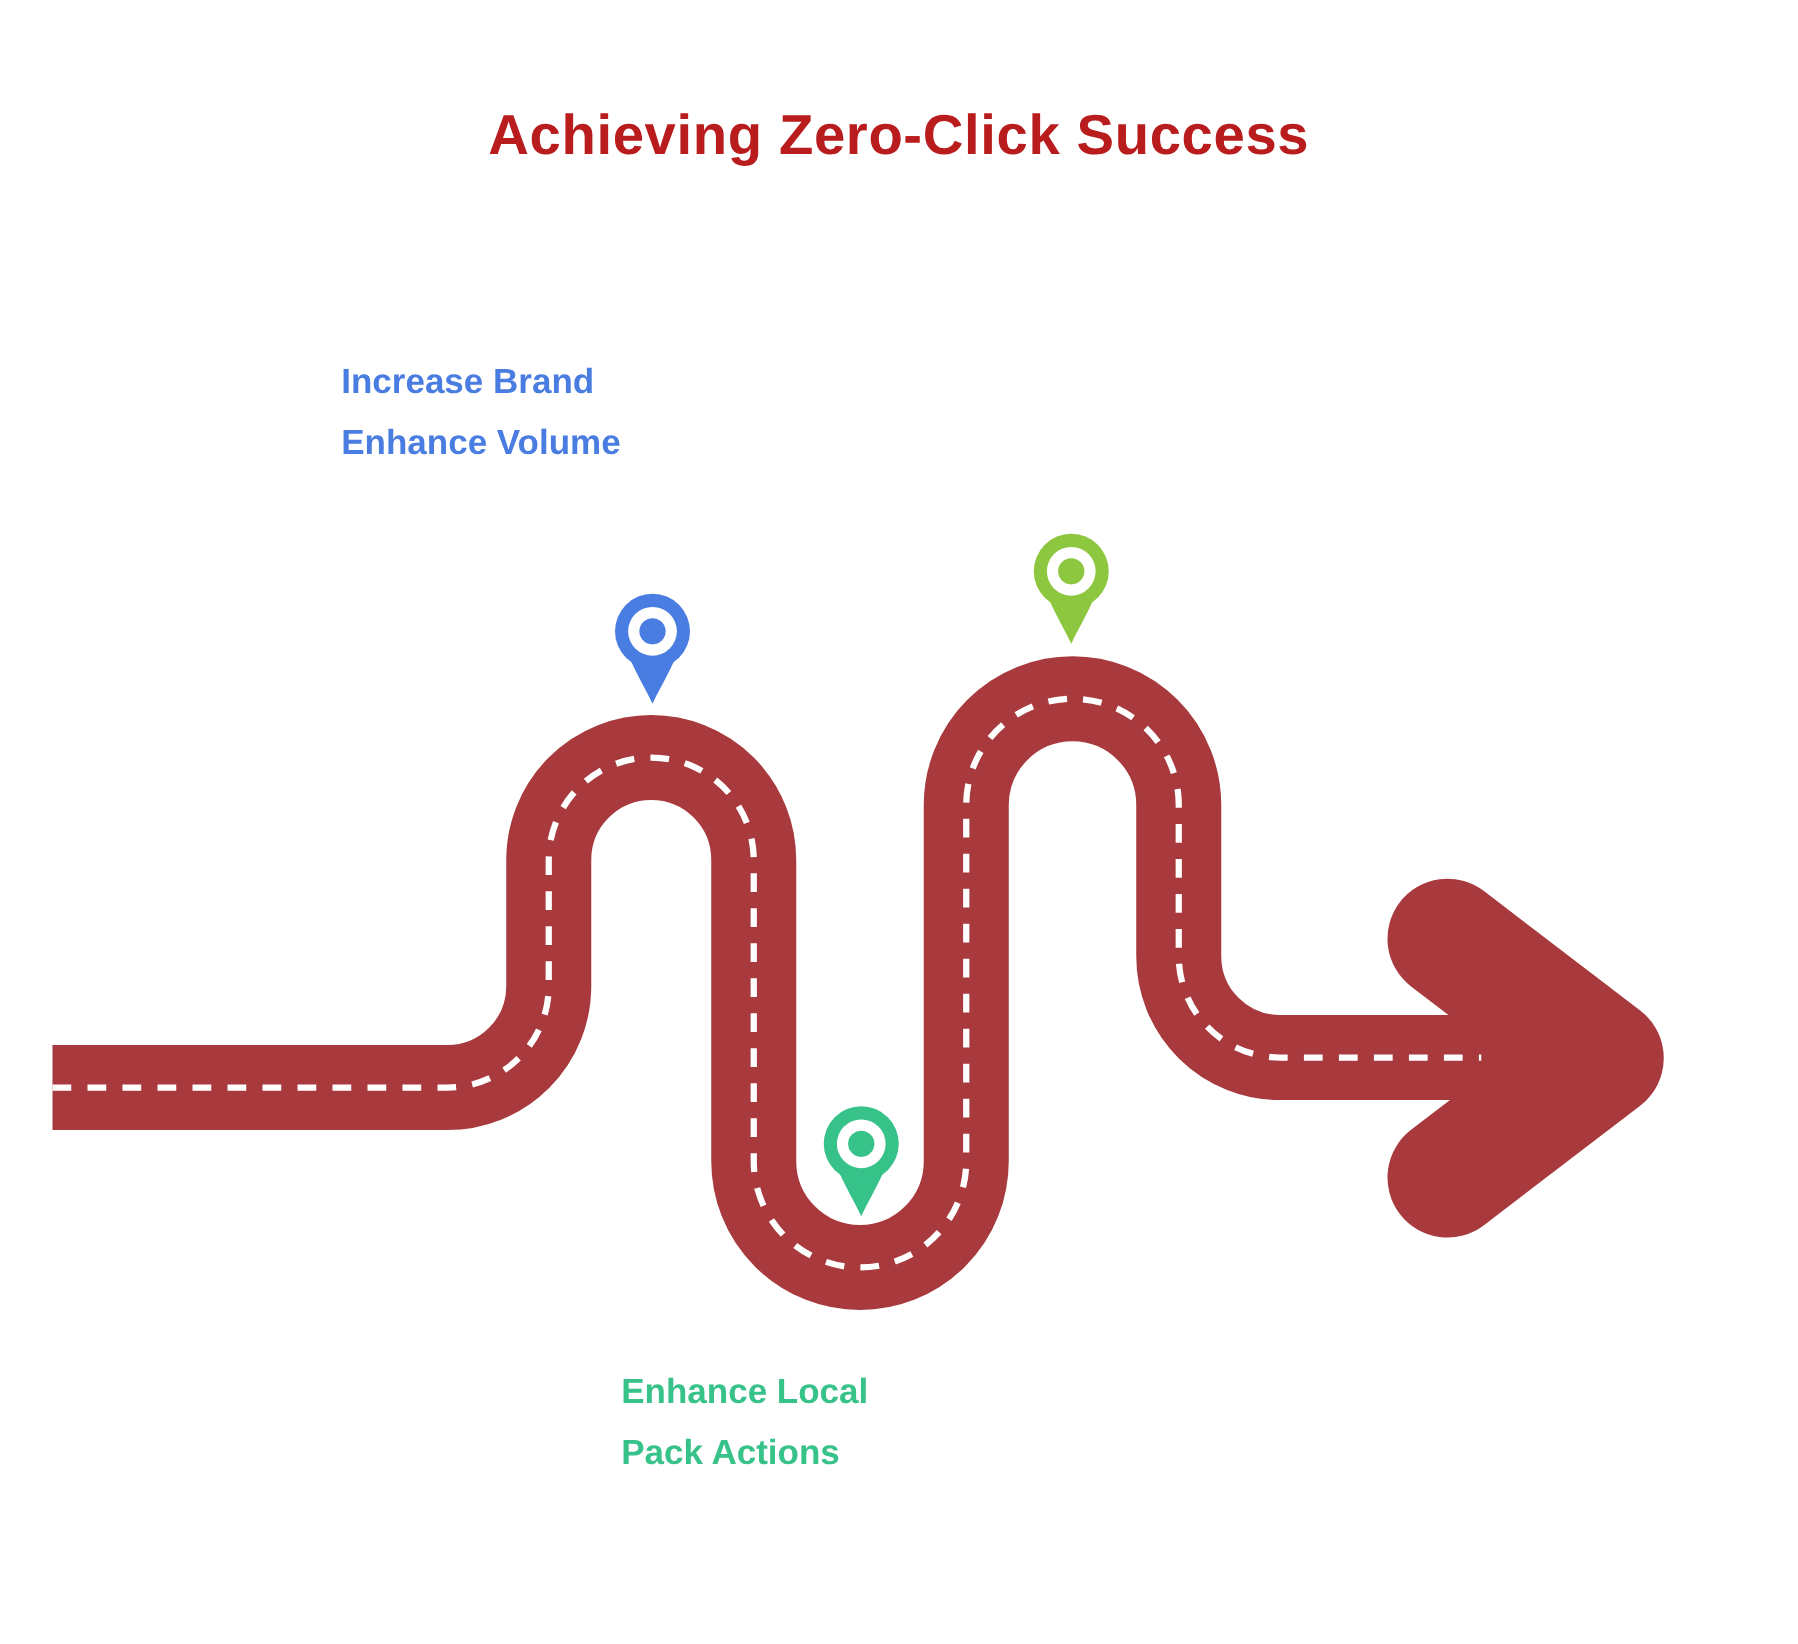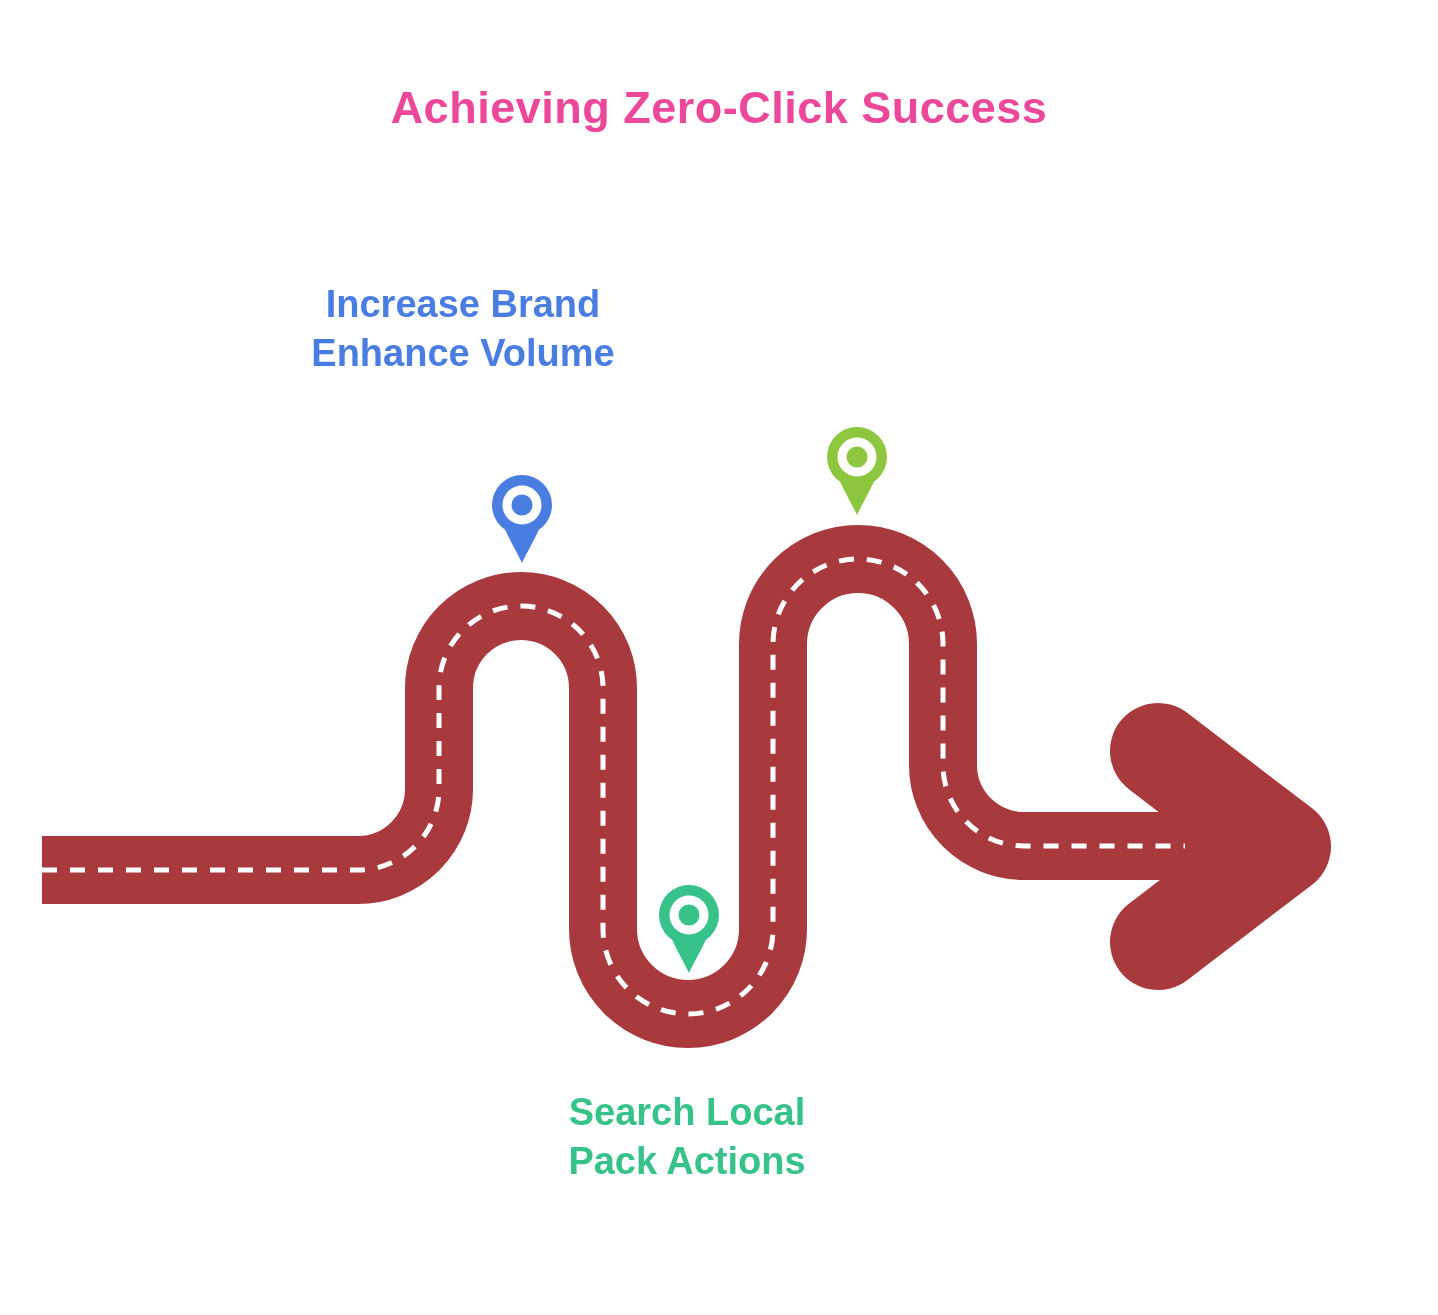--- a/index.html
+++ b/index.html
@@ -31,35 +31,35 @@
     left: 0;
     top: 0;
     width: 1438px;
     height: 1315px;
     display: block;
   }
 
   .milestone-label {
     position: absolute;
     width: 380px;
-    text-align: center;
-    font-size: 38px;
+    text-align: left;
+    font-size: 28px;
     font-weight: 700;
     line-height: 49px;
   }
   .milestone-label.pos-1 { left: 273px; top: 280px; }
   .milestone-label.pos-2 { left: 700px; top: 280px; }
   .milestone-label.pos-3 { left: 497px; top: 1088px; }
 </style>
 </head>
 <body>
 
 <div class="canvas" style="background-color: rgb(255, 255, 255);">
 
-  <h1 class="title" style="color: #ec4899;">Achieving Zero-Click Success</h1>
+  <h1 class="title" style="color: #b91c1c;">Achieving Zero-Click Success</h1>
 
   <svg class="road-svg" viewBox="0 0 1438 1315" xmlns="http://www.w3.org/2000/svg">
 
     <path d="M 42 870 L 358 870 A 81 81 0 0 0 439 789 L 439 688 A 82 82 0 0 1 603 688 L 603 929 A 85 85 0 0 0 773 929 L 773 644 A 85 85 0 0 1 943 644 L 943 765 A 81 81 0 0 0 1024 846 L 1225 846" fill="none" stroke-width="68" stroke="#A8393C"></path>
 
     <path d="M 42 870 L 358 870 A 81 81 0 0 0 439 789 L 439 688 A 82 82 0 0 1 603 688 L 603 929 A 85 85 0 0 0 773 929 L 773 644 A 85 85 0 0 1 943 644 L 943 765 A 81 81 0 0 0 1024 846 L 1185 846" fill="none" stroke-width="5" stroke-dasharray="15 13" stroke="#FFFFFF"></path>
 
     <path d="M 1158 751 L 1283 846.5 L 1158 942" fill="none" stroke-width="96" stroke-linecap="round" stroke-linejoin="round" stroke="#A8393C"></path>
 
     <g transform="translate(522,505)">
@@ -86,17 +86,17 @@
 
   <div class="milestone-label pos-1" style="color: rgb(74, 125, 225);">
     <div>Increase Brand</div>
     <div>Enhance Volume</div>
   </div>
 
   <div class="milestone-label pos-2" style="color: rgb(141, 198, 63);">
   </div>
 
   <div class="milestone-label pos-3" style="color: rgb(54, 194, 137);">
-    <div>Search Local</div>
+    <div>Enhance Local</div>
     <div>Pack Actions</div>
   </div>
 
 </div>
 
 </body></html>

